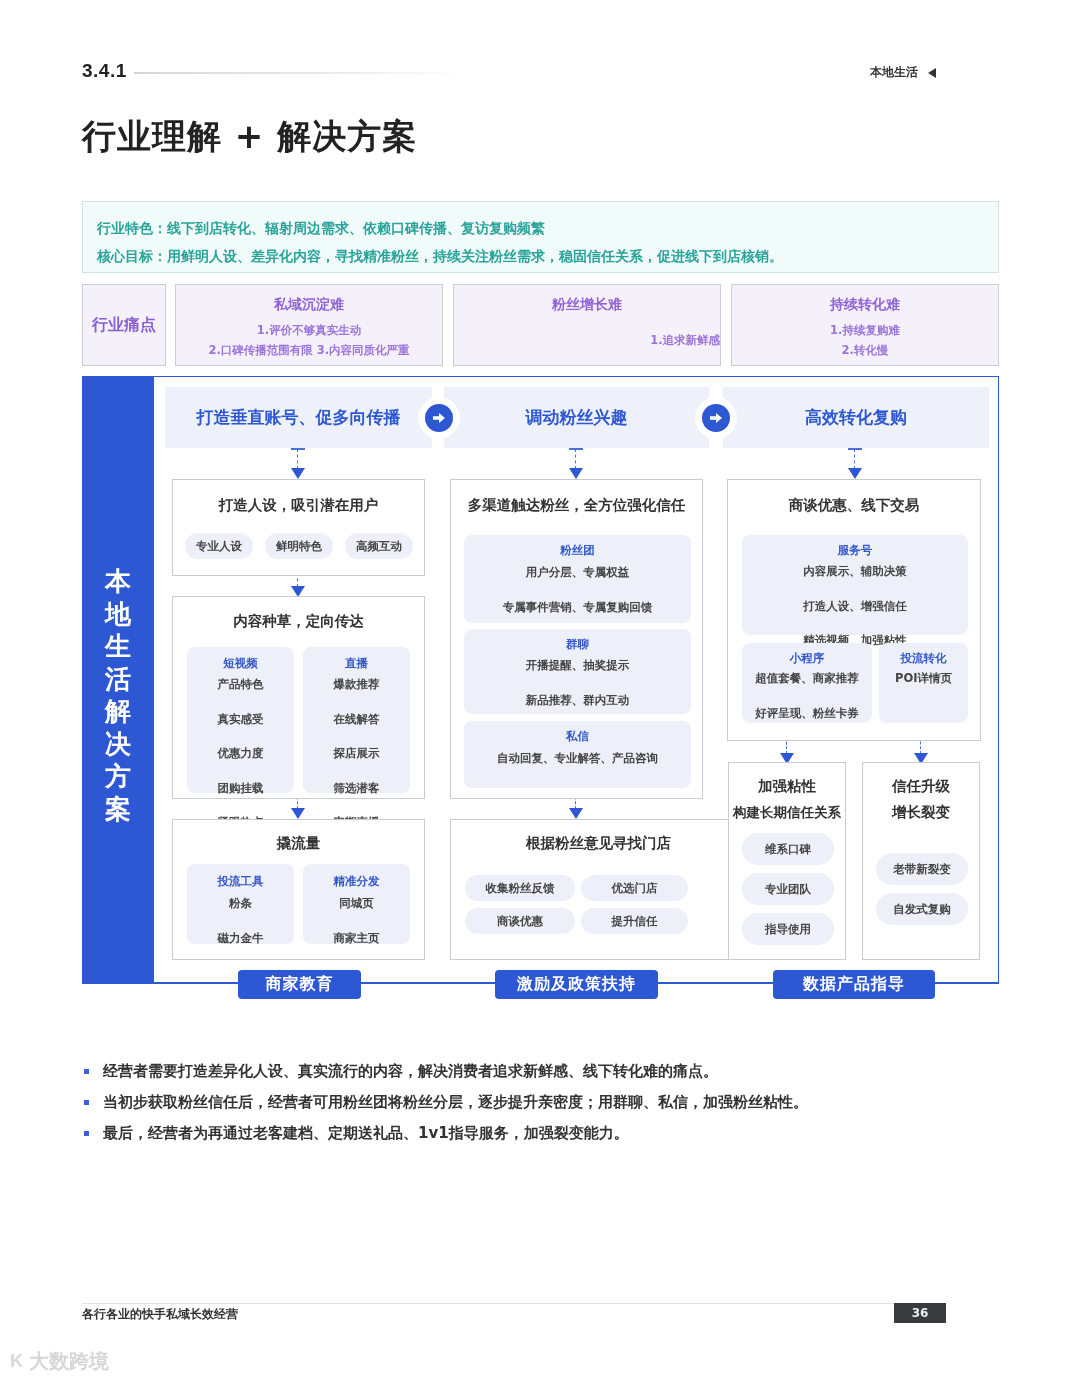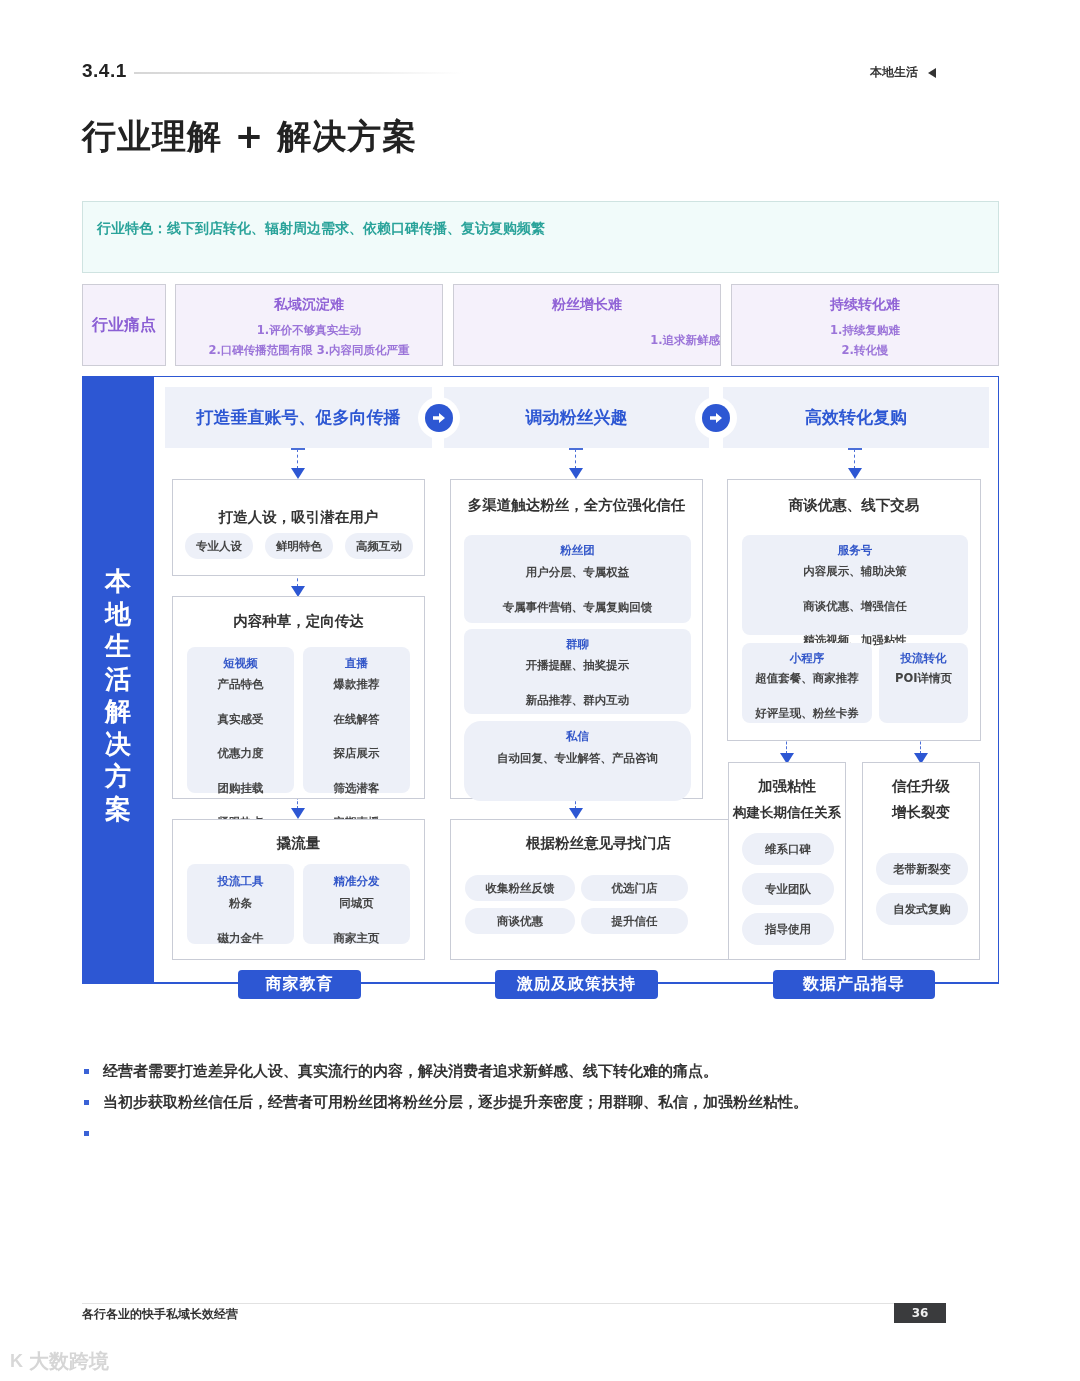--- a/index.html
+++ b/index.html
@@ -67,20 +67,21 @@
 <div class="abs sec-num">3.4.1</div>
 <div class="abs sec-line"></div>
 <div class="abs chapter">
   <span>本地生活</span>
   <span class="tri"></span>
 </div>
 <div class="abs page-title">行业理解 + 解决方案</div>
 
 <div class="abs feature-box">
   <div class="line">行业特色：线下到店转化、辐射周边需求、依赖口碑传播、复访复购频繁</div>
+  <div class="line">核心目标：用鲜明人设、差异化内容，寻找精准粉丝，持续关注粉丝需求，稳固信任关系，促进线下到店核销。</div>
 </div>
 
 <div class="abs pain-label">行业痛点</div>
 <div class="abs pain-card" style="left:175px;width:268px;">
   <div class="ttl">私域沉淀难</div>
   <div class="desc" style="margin-top:6px;">1.评价不够真实生动</div>
   <div class="desc">2.口碑传播范围有限   3.内容同质化严重</div>
 </div>
 <div class="abs pain-card" style="left:453px;width:268px;">
   <div class="ttl">粉丝增长难</div>
@@ -159,21 +160,21 @@
     <div class="dash" style="height:22px;"></div>
     <div class="head" style="top:22px;"></div>
   </div>
 <div class="abs connector" style="left:914px;top:731px;height:34px;">
     <div class="cap"></div>
     <div class="dash" style="height:22px;"></div>
     <div class="head" style="top:22px;"></div>
   </div>
 
 <div class="abs box" style="left:172px;top:479px;width:253px;height:97px;">
-  <div class="box-title" style="top:28px;">打造人设，吸引潜在用户</div>
+  <div class="box-title" style="top:16px;">打造人设，吸引潜在用户</div>
   <div class="pill" style="left:12px;top:53px;width:68px;">专业人设</div>
   <div class="pill" style="left:92px;top:53px;width:68px;">鲜明特色</div>
   <div class="pill" style="left:172px;top:53px;width:68px;">高频互动</div>
 </div>
 
 <div class="abs box" style="left:172px;top:596px;width:253px;height:203px;">
   <div class="box-title" style="top:15px;">内容种草，定向传达</div>
   <div class="subcard" style="left:14px;top:50px;width:107px;height:146px;">
     <div class="st" style="margin-top:6px;">短视频</div>
     <div class="sl" style="margin-top:2px;">产品特色</div>
@@ -211,40 +212,40 @@
   <div class="subcard" style="left:13px;top:55px;width:227px;height:88px;">
     <div class="st" style="margin-top:5px;">粉丝团</div>
     <div class="sl" style="margin-top:3px;">用户分层、专属权益</div>
     <div class="sl">专属事件营销、专属复购回馈</div>
   </div>
   <div class="subcard" style="left:13px;top:149px;width:227px;height:85px;">
     <div class="st" style="margin-top:5px;">群聊</div>
     <div class="sl" style="margin-top:2px;">开播提醒、抽奖提示</div>
     <div class="sl">新品推荐、群内互动</div>
   </div>
-  <div class="subcard" style="left:13px;top:241px;width:227px;height:80px;border-radius:17px;">
+  <div class="subcard" style="left:13px;top:241px;width:227px;height:67px;">
     <div class="st" style="margin-top:5px;">私信</div>
     <div class="sl" style="margin-top:3px;">自动回复、专业解答、产品咨询</div>
   </div>
 </div>
 
 <div class="abs box" style="left:450px;top:819px;width:297px;height:141px;">
   <div class="box-title" style="top:14px;">根据粉丝意见寻找门店</div>
   <div class="pill" style="left:14px;top:55px;width:110px;">收集粉丝反馈</div>
   <div class="pill" style="left:130px;top:55px;width:107px;">优选门店</div>
   <div class="pill" style="left:14px;top:88px;width:110px;">商谈优惠</div>
   <div class="pill" style="left:130px;top:88px;width:107px;">提升信任</div>
 </div>
 
 <div class="abs box" style="left:727px;top:479px;width:254px;height:262px;">
   <div class="box-title" style="top:16px;">商谈优惠、线下交易</div>
   <div class="subcard" style="left:14px;top:55px;width:226px;height:100px;">
     <div class="st" style="margin-top:5px;">服务号</div>
     <div class="sl" style="margin-top:2px;">内容展示、辅助决策</div>
-    <div class="sl">商谈优惠、增强信任</div>
+    <div class="sl">打造人设、增强信任</div>
     <div class="sl">精选视频、加强粘性</div>
   </div>
   <div class="subcard" style="left:14px;top:163px;width:130px;height:80px;">
     <div class="st" style="margin-top:5px;">小程序</div>
     <div class="sl" style="margin-top:1px;">超值套餐、商家推荐</div>
     <div class="sl">好评呈现、粉丝卡券</div>
   </div>
   <div class="subcard" style="left:151px;top:163px;width:89px;height:80px;">
     <div class="st" style="margin-top:5px;">投流转化</div>
     <div class="sl" style="margin-top:1px;">POI详情页</div>
@@ -280,20 +281,21 @@
   <div class="bullet">
       <span class="sq"></span>
       <span>经营者需要打造差异化人设、真实流行的内容，解决消费者追求新鲜感、线下转化难的痛点。</span>
     </div>
   <div class="bullet">
       <span class="sq"></span>
       <span>当初步获取粉丝信任后，经营者可用粉丝团将粉丝分层，逐步提升亲密度；用群聊、私信，加强粉丝粘性。</span>
     </div>
   <div class="bullet">
       <span class="sq"></span>
+      <span>最后，经营者为再通过老客建档、定期送礼品、1v1指导服务，加强裂变能力。</span>
     </div>
 </div>
 
 <div class="abs footer-line"></div>
 <div class="abs footer-text">各行各业的快手私域长效经营</div>
 <div class="abs page-num">36</div>
 <div class="abs watermark">
   <span class="logo">K</span>
   <span>大数跨境</span>
 </div>

